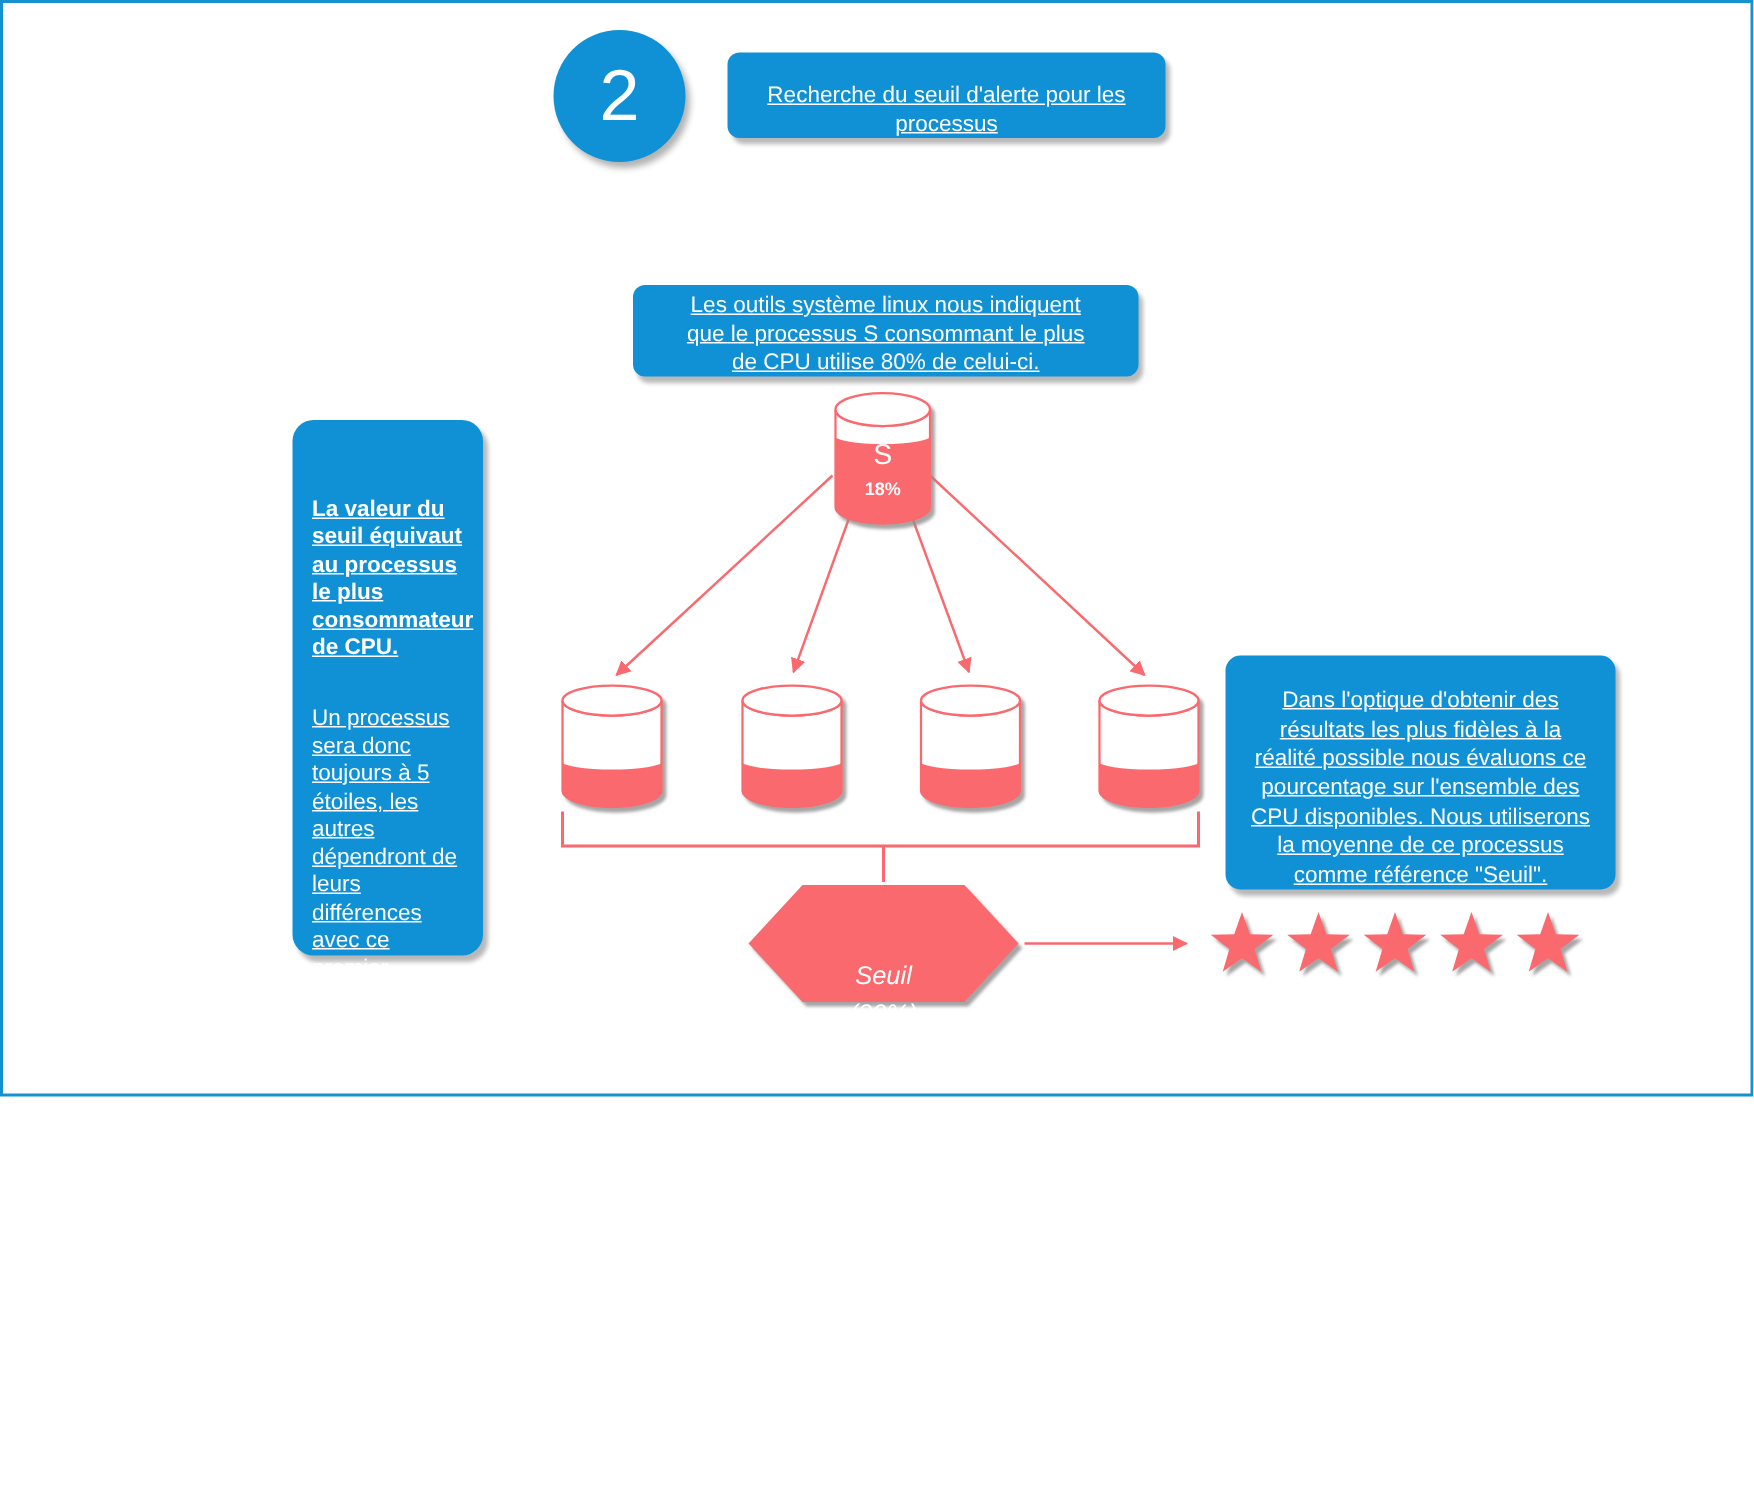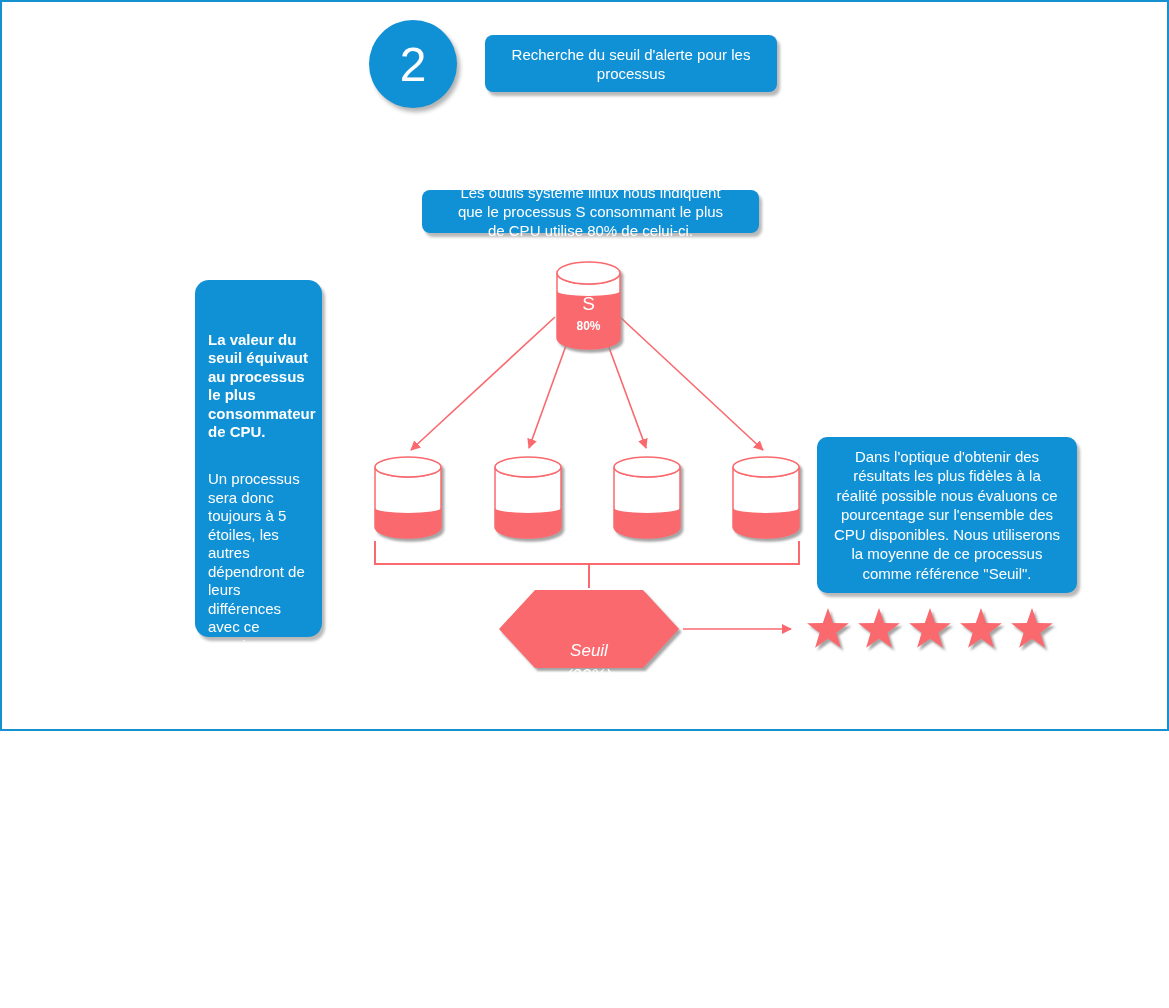--- a/index.html
+++ b/index.html
@@ -20,25 +20,25 @@
   .overlay{position:absolute;left:0;top:0;}
 
   .step-circle{
     position:absolute;left:367px;top:18px;width:88px;height:88px;border-radius:50%;
     background:var(--blue);color:#fff;display:flex;align-items:center;justify-content:center;
     font-size:48px;box-shadow:3px 4px 4px rgba(0,0,0,.30);
   }
   .bluebox{
     position:absolute;background:var(--blue);color:#fff;border-radius:8px;
     box-shadow:3px 4px 3px rgba(0,0,0,.28);
-    display:flex;align-items:center;justify-content:center;
-    text-align:center;white-space:pre-line;
+    display:flex;align-items:flex-end;justify-content:center;
+    text-align:center;white-space:pre-line;text-decoration:underline;
   }
   #title-box{left:483px;top:33px;width:292px;height:57px;font-size:15px;line-height:19px;}
-  #top-note{left:420px;top:188px;width:337px;height:43px;font-size:15px;line-height:19px;}
+  #top-note{left:420px;top:188px;width:337px;height:61px;font-size:15px;line-height:19px;}
   #right-note{left:815px;top:435px;width:260px;height:156px;border-radius:10px;font-size:15px;line-height:19.4px;}
   #left-note{
     left:193px;top:278px;width:127px;height:357px;border-radius:14px;
     display:block;text-align:left;padding:32px 8px 0 13px;box-sizing:border-box;
     font-size:15px;line-height:18.5px;
   }
   #left-note .p1{font-weight:bold;white-space:pre-line;}
   #left-note .p2{margin-top:10px;white-space:pre-line;}
 
   .cyl-label{position:absolute;color:#fff;text-align:center;pointer-events:none;}
@@ -158,21 +158,21 @@
     <span>Dans l'optique d'obtenir des
 résultats les plus fidèles à la
 réalité possible nous évaluons ce
 pourcentage sur l'ensemble des
 CPU disponibles. Nous utiliserons
 la moyenne de ce processus
 comme référence "Seuil".</span>
   </div>
 
   <div class="cyl-label" id="s-label">S</div>
-  <div class="cyl-label" id="s-value">80%</div>
+  <div class="cyl-label" id="s-value">18%</div>
   <div class="cyl-label cpu-value" style="left:373px;">20%</div>
   <div class="cyl-label cpu-value" style="left:493px;">20%</div>
   <div class="cyl-label cpu-value" style="left:612px;">20%</div>
   <div class="cyl-label cpu-value" style="left:731px;">20%</div>
 
   <div class="cyl-label" id="hex-label">Seuil
 (20%)</div>
 
 </div>
 

